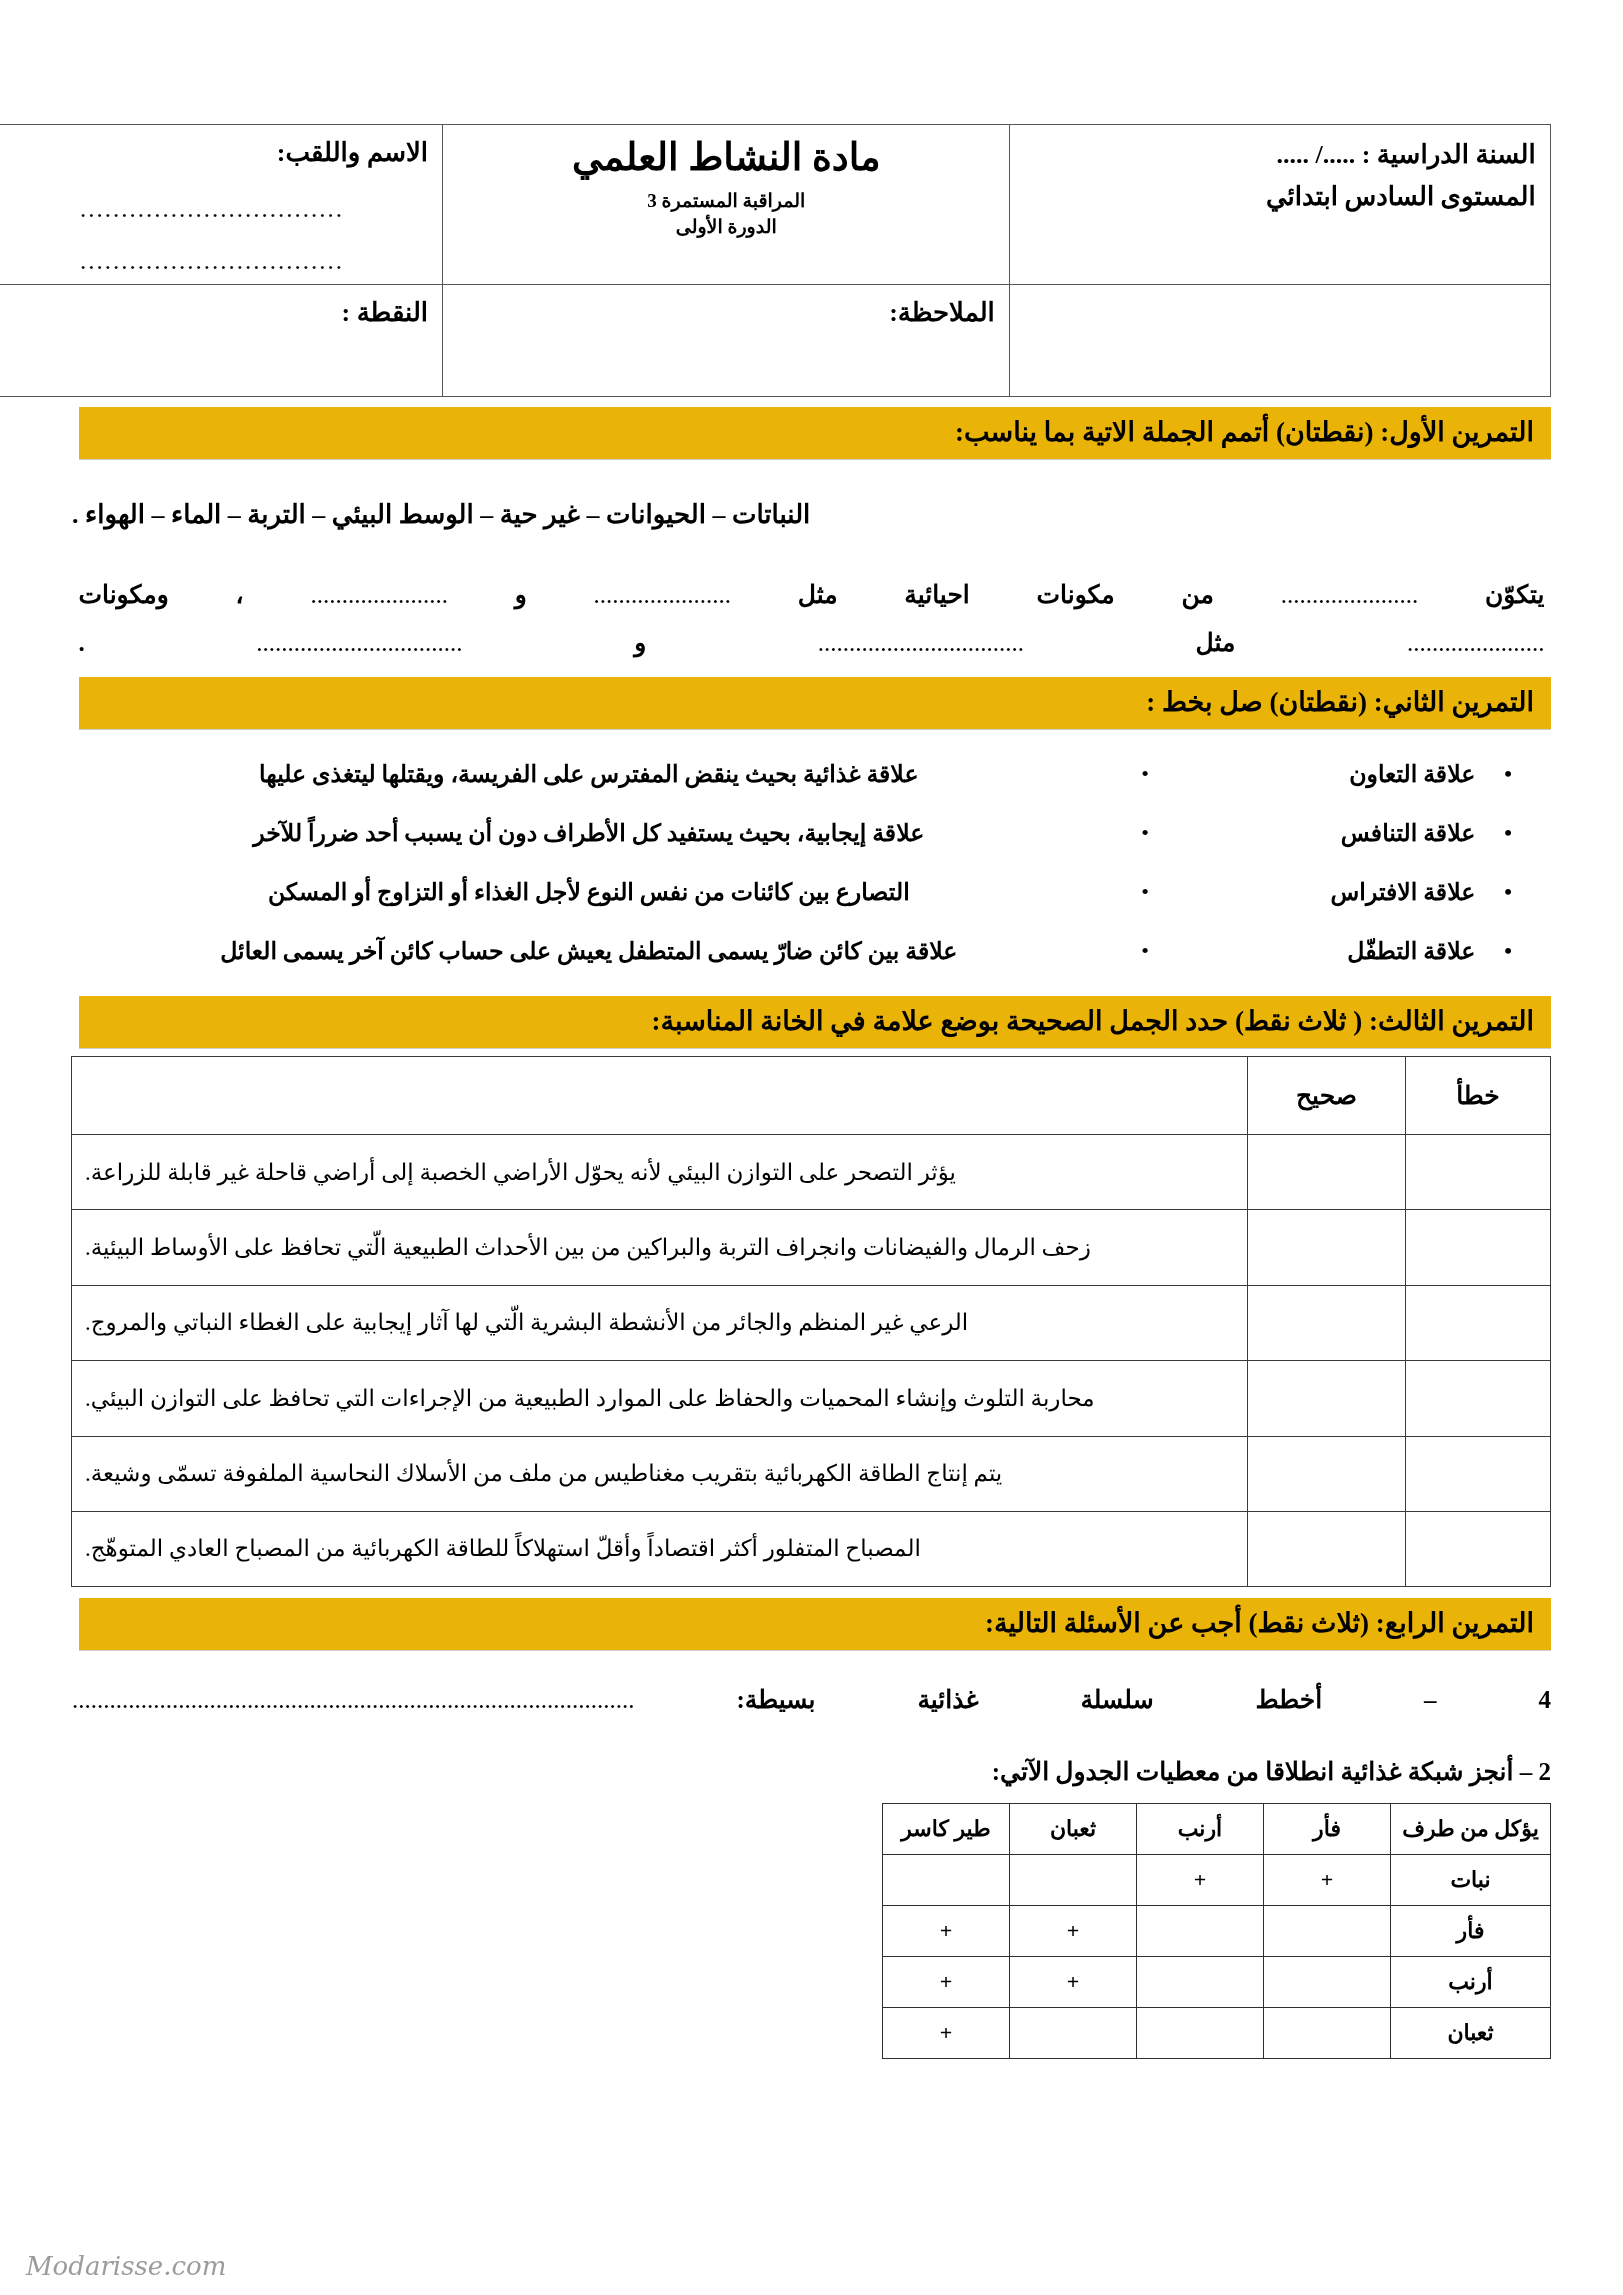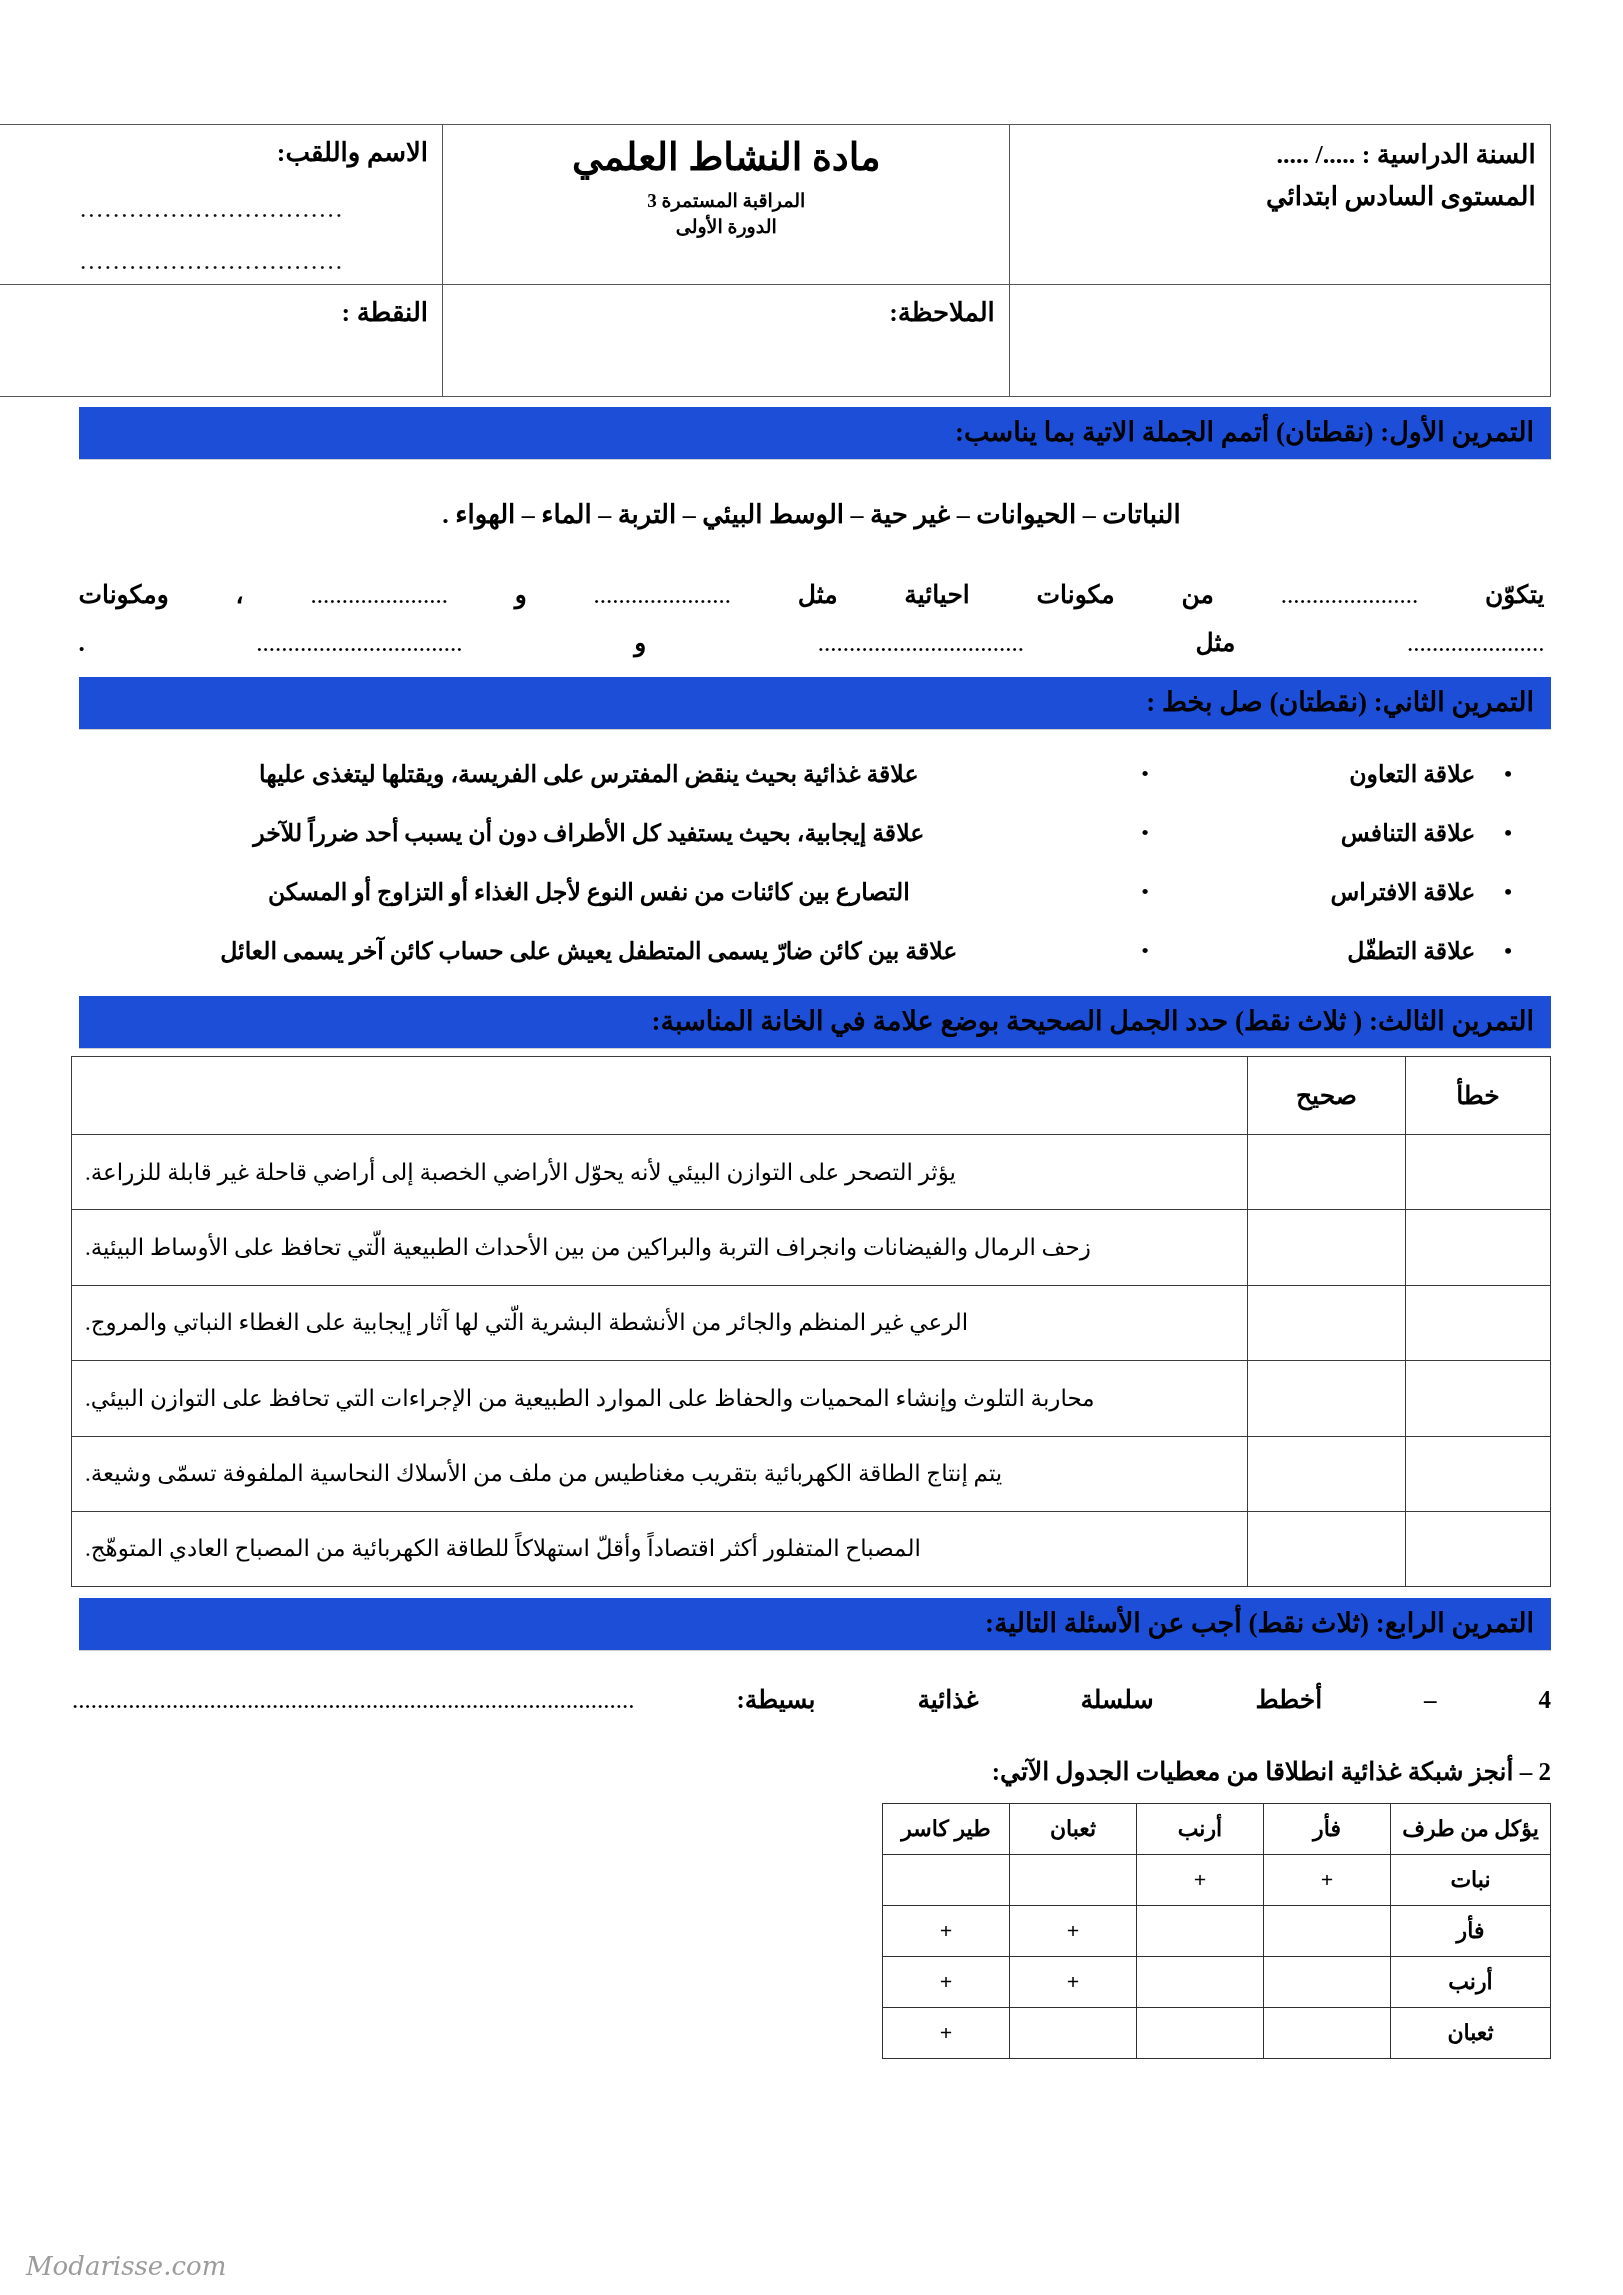--- a/index.html
+++ b/index.html
@@ -67,35 +67,35 @@
   .year-line {
     font-weight: bold;
     font-size: 26px;
     line-height: 1.6;
     white-space: nowrap;
   }
   .row2 td { height: 92px; }
 
   
   .banner {
-    background: #1d4ed8;
+    background: #eab308;
     width: 1472px;
     box-sizing: border-box;
     font-weight: bold;
     font-size: 27px;
     padding: 7.9px 17px 9.2px 17px;
     margin-top: 10.5px;
     text-align: right;
     line-height: 1.3;
     border-bottom: 1.3px solid #cfcfcf;
   }
 
   
   .words-line {
-    text-align: center;
+    text-align: left;
     font-weight: bold;
     font-size: 26px;
     margin: 39px 0 41px 0;
   }
   .blank-line {
     font-size: 25px;
     font-weight: bold;
     line-height: 1.9;
     text-align: justify;
     text-align-last: justify;

